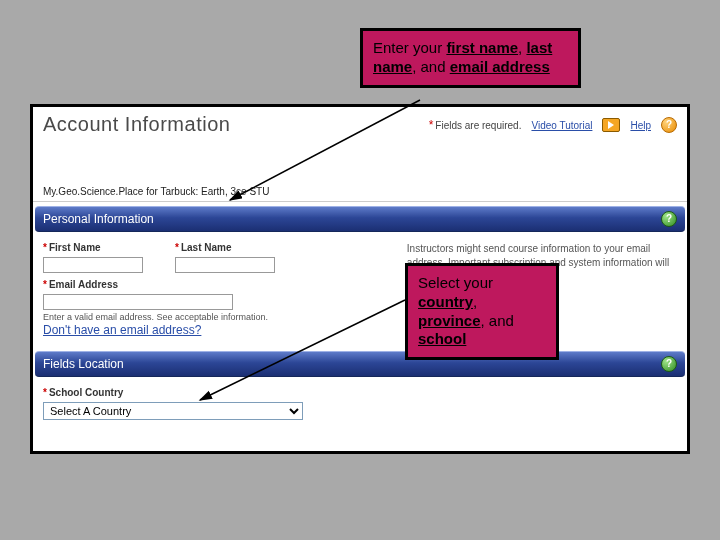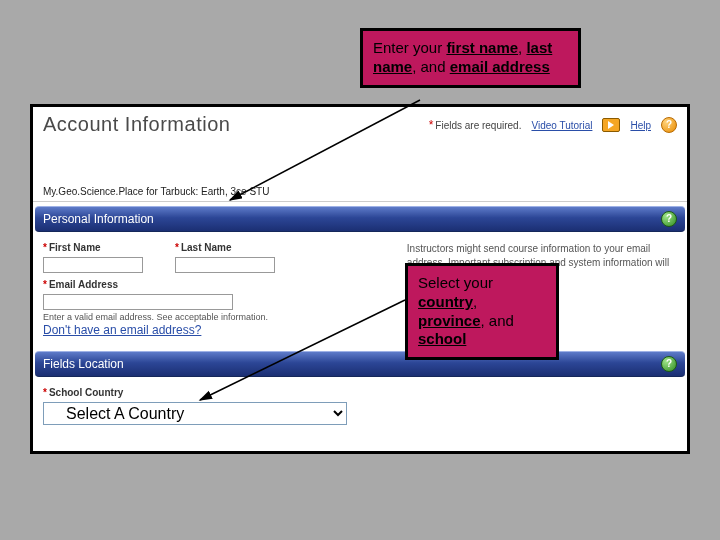--- a/index.html
+++ b/index.html
@@ -170,24 +170,24 @@
     font-size: 9px;
     color: #555;
     margin-top: 2px;
     line-height: 1.2;
   }
   .hint .link { font-size: 12px; }
 
   .school-body { padding: 6px 10px; }
   .select-country {
     margin-top: 2px;
-    width: 304px;
-    font-size: 16px;
+    width: 260px;
+    font-size: 11px;
     border: 1px solid #7e9db9;
-    padding: 1px 18px;
+    padding: 1px 2px;
     background: #fff;
   }
 </style>
 </head>
 <body>
 
 <div class="callout" style="left:360px; top:28px; width:195px;">Enter your <b>first name</b>, <b>last name</b>, and <b>email address</b></div>
 
 <div class="callout" style="left:405px; top:263px; width:128px;">Select your <b>country</b>, <b>province</b>, and <b>school</b></div>
 

